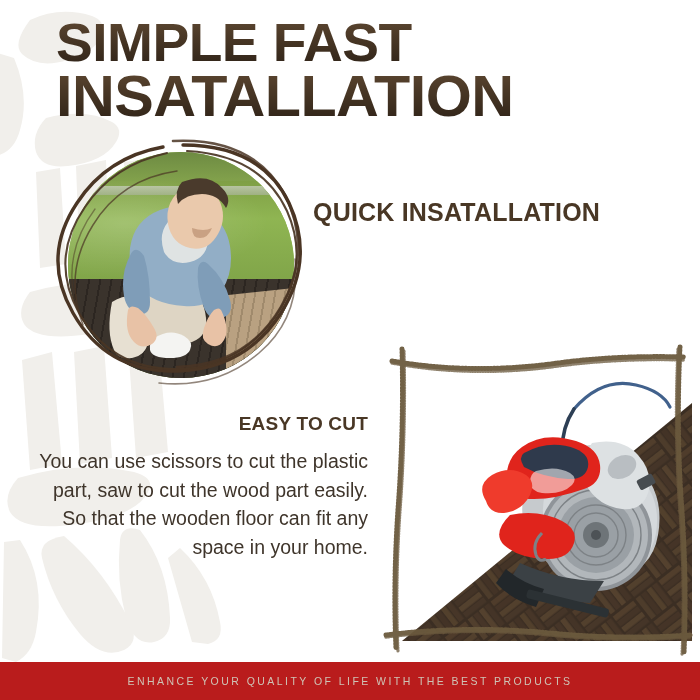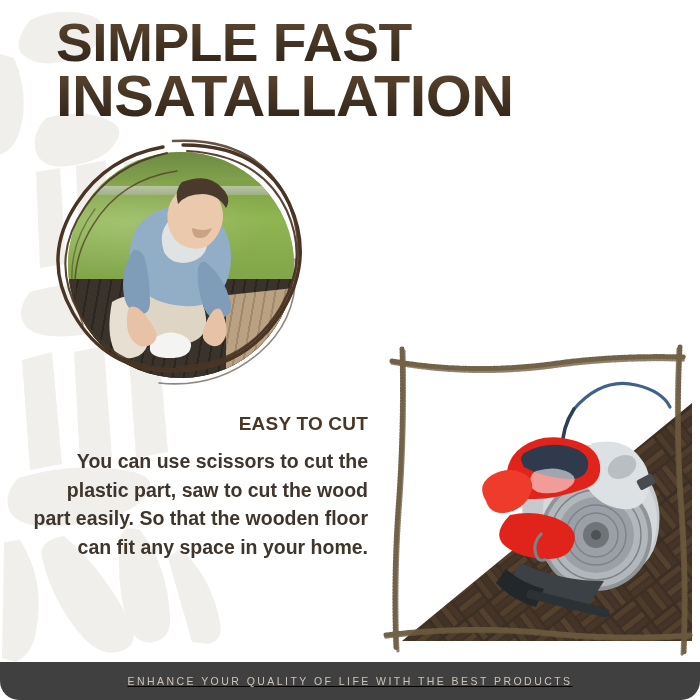--- a/index.html
+++ b/index.html
@@ -10,21 +10,20 @@
   }
   body {
     font-family: "Liberation Sans", sans-serif;
   }
   .poster {
     position: relative;
     width: 700px;
     height: 700px;
     background: #ffffff;
     overflow: hidden;
-    border-radius: 19px;
   }
 
   
   .watermark {
     position: absolute;
     left: 0;
     top: 0;
     width: 230px;
     height: 700px;
     overflow: hidden;
@@ -136,21 +135,21 @@
   }
 
   .cut-block {
     position: absolute;
     left: 28px;
     top: 413px;
     width: 340px;
     text-align: right;
   }
   .cut-block .heading { font-size: 19px; }
-  .cut-block .body-text { margin-top: 12px; font-size: 19.5px; line-height: 1.47; font-weight: bold; }
+  .cut-block .body-text { margin-top: 12px; font-size: 19.5px; line-height: 1.47; }
 
   
   .saw-area {
     position: absolute;
     left: 378px;
     top: 343px;
     width: 320px;
     height: 320px;
   }
   .saw-frame { position: absolute; left: 0; top: 0; width: 320px; height: 320px; }
@@ -164,25 +163,24 @@
     overflow: hidden;
   }
 
   
   .footer {
     position: absolute;
     left: 0;
     bottom: 0;
     width: 700px;
     height: 38px;
-    background: #404040;
+    background: #b91c1c;
     display: flex;
     align-items: center;
     justify-content: center;
-    text-decoration: underline;
   }
   .footer-text {
     font-family: "Liberation Sans", sans-serif;
     font-size: 10.5px;
     letter-spacing: 2.45px;
     color: #cfc4b6;
     white-space: nowrap;
   }
 </style>
 </head>
@@ -249,20 +247,21 @@
         <path d="M132 12 q74 4 100 60 q24 54 -12 106 q-38 52 -100 52 q-64 0 -96 -56 q-30 -54 6 -106 q28 -42 82 -54" stroke-width="2.1" opacity=".92"></path>
         <path d="M118 2 q80 -4 112 54 q28 56 -4 112 q-34 58 -104 60" stroke-width="2.6" opacity=".85"></path>
         <path d="M28 186 q-20 -52 10 -100 q28 -46 84 -54" stroke-width="1.5" opacity=".7"></path>
         <path d="M22 170 q-16 -54 18 -100" stroke-width="1.3" opacity=".5"></path>
         <path d="M240 120 q6 58 -36 94 q-42 36 -100 30" stroke-width="1.6" opacity=".6"></path>
       </g>
     </svg>
   </div>
 
   <div class="quick-block">
+    <h2 class="heading">QUICK INSATALLATION</h2>
   </div>
 
   <div class="cut-block">
     <h2 class="heading">EASY TO CUT</h2>
     <p class="body-text">You can use scissors to cut the plastic part, saw to cut the wood part easily. So that the wooden floor can fit any space in your home.</p>
   </div>
 
   <div class="saw-area">
 
     <div class="tiles">

